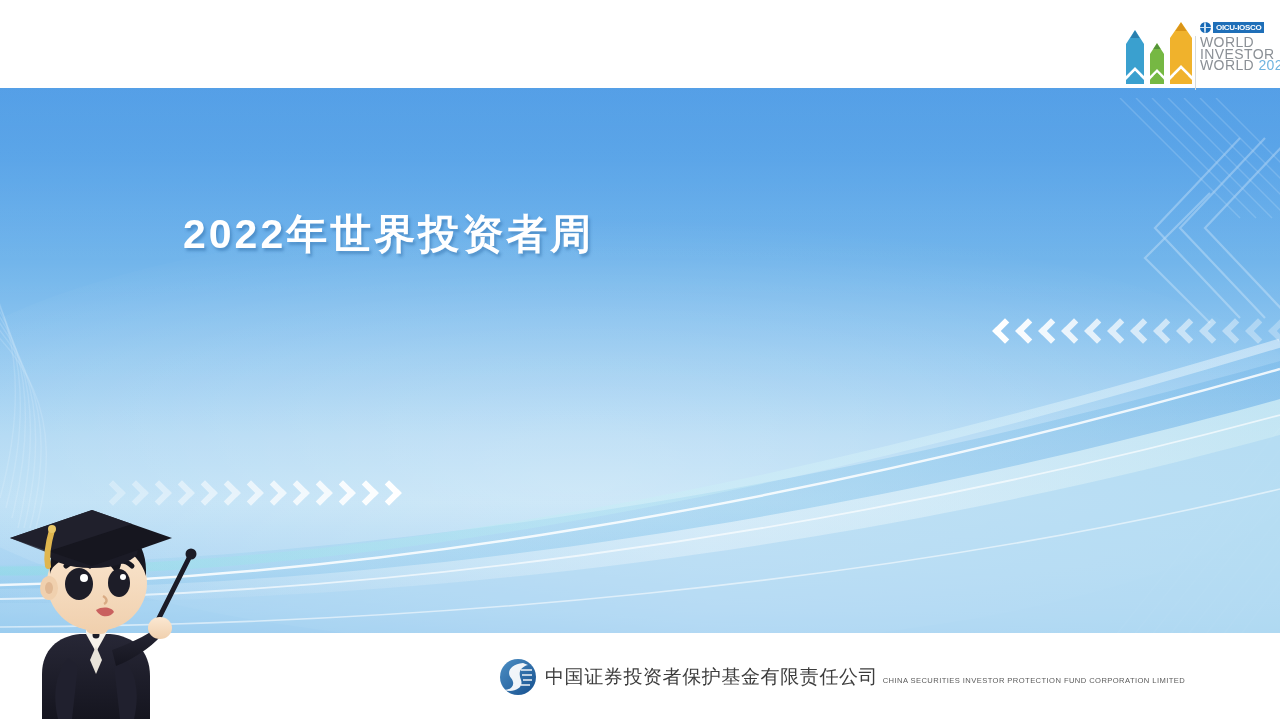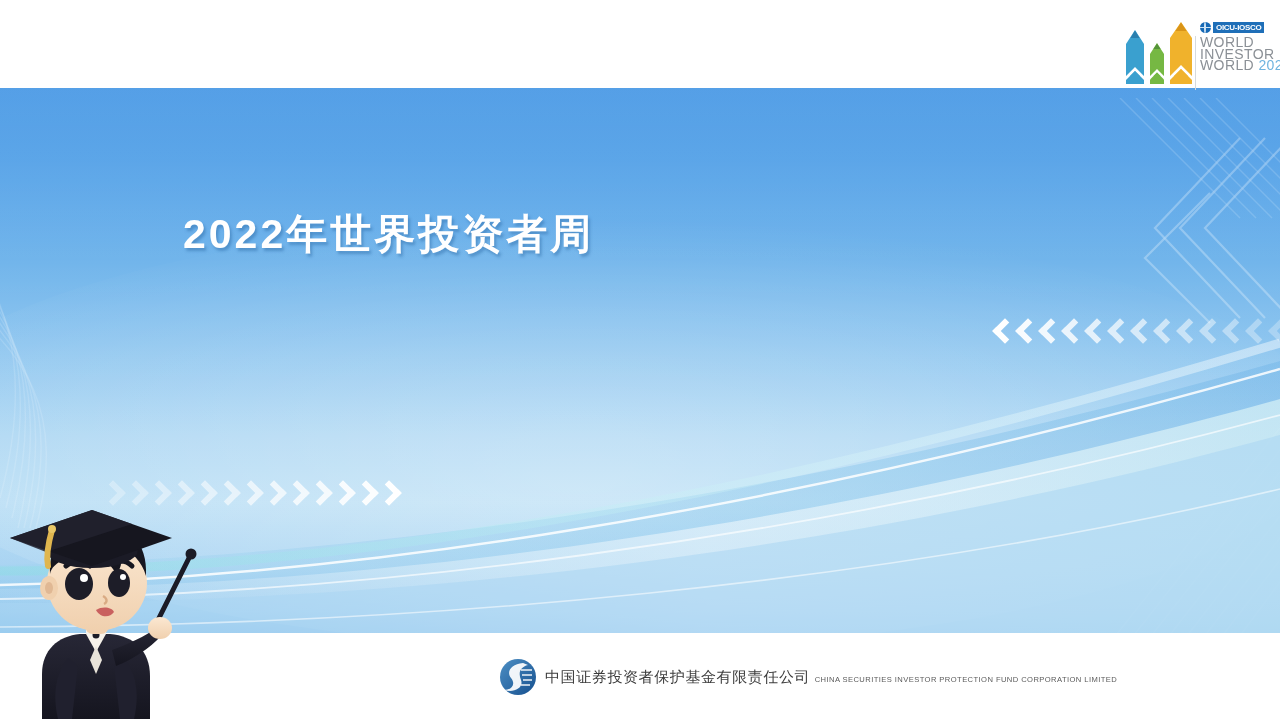--- a/index.html
+++ b/index.html
@@ -259,21 +259,21 @@
     align-items: center;
     z-index: 46;
   }
   .sipf-mark {
     width: 40px; height: 40px;
     flex: 0 0 auto;
     margin-right: 7px;
   }
   .sipf-text { display: block; }
   .sipf-cn {
-    font-size: 15px;
+    font-size: 19px;
     color: #3c3c3c;
     letter-spacing: 0.6px;
     line-height: 20px;
     white-space: nowrap;
     font-family: "Liberation Sans", sans-serif;
   }
   .sipf-en {
     font-size: 7.6px;
     color: #5a5a5a;
     letter-spacing: 0.42px;

